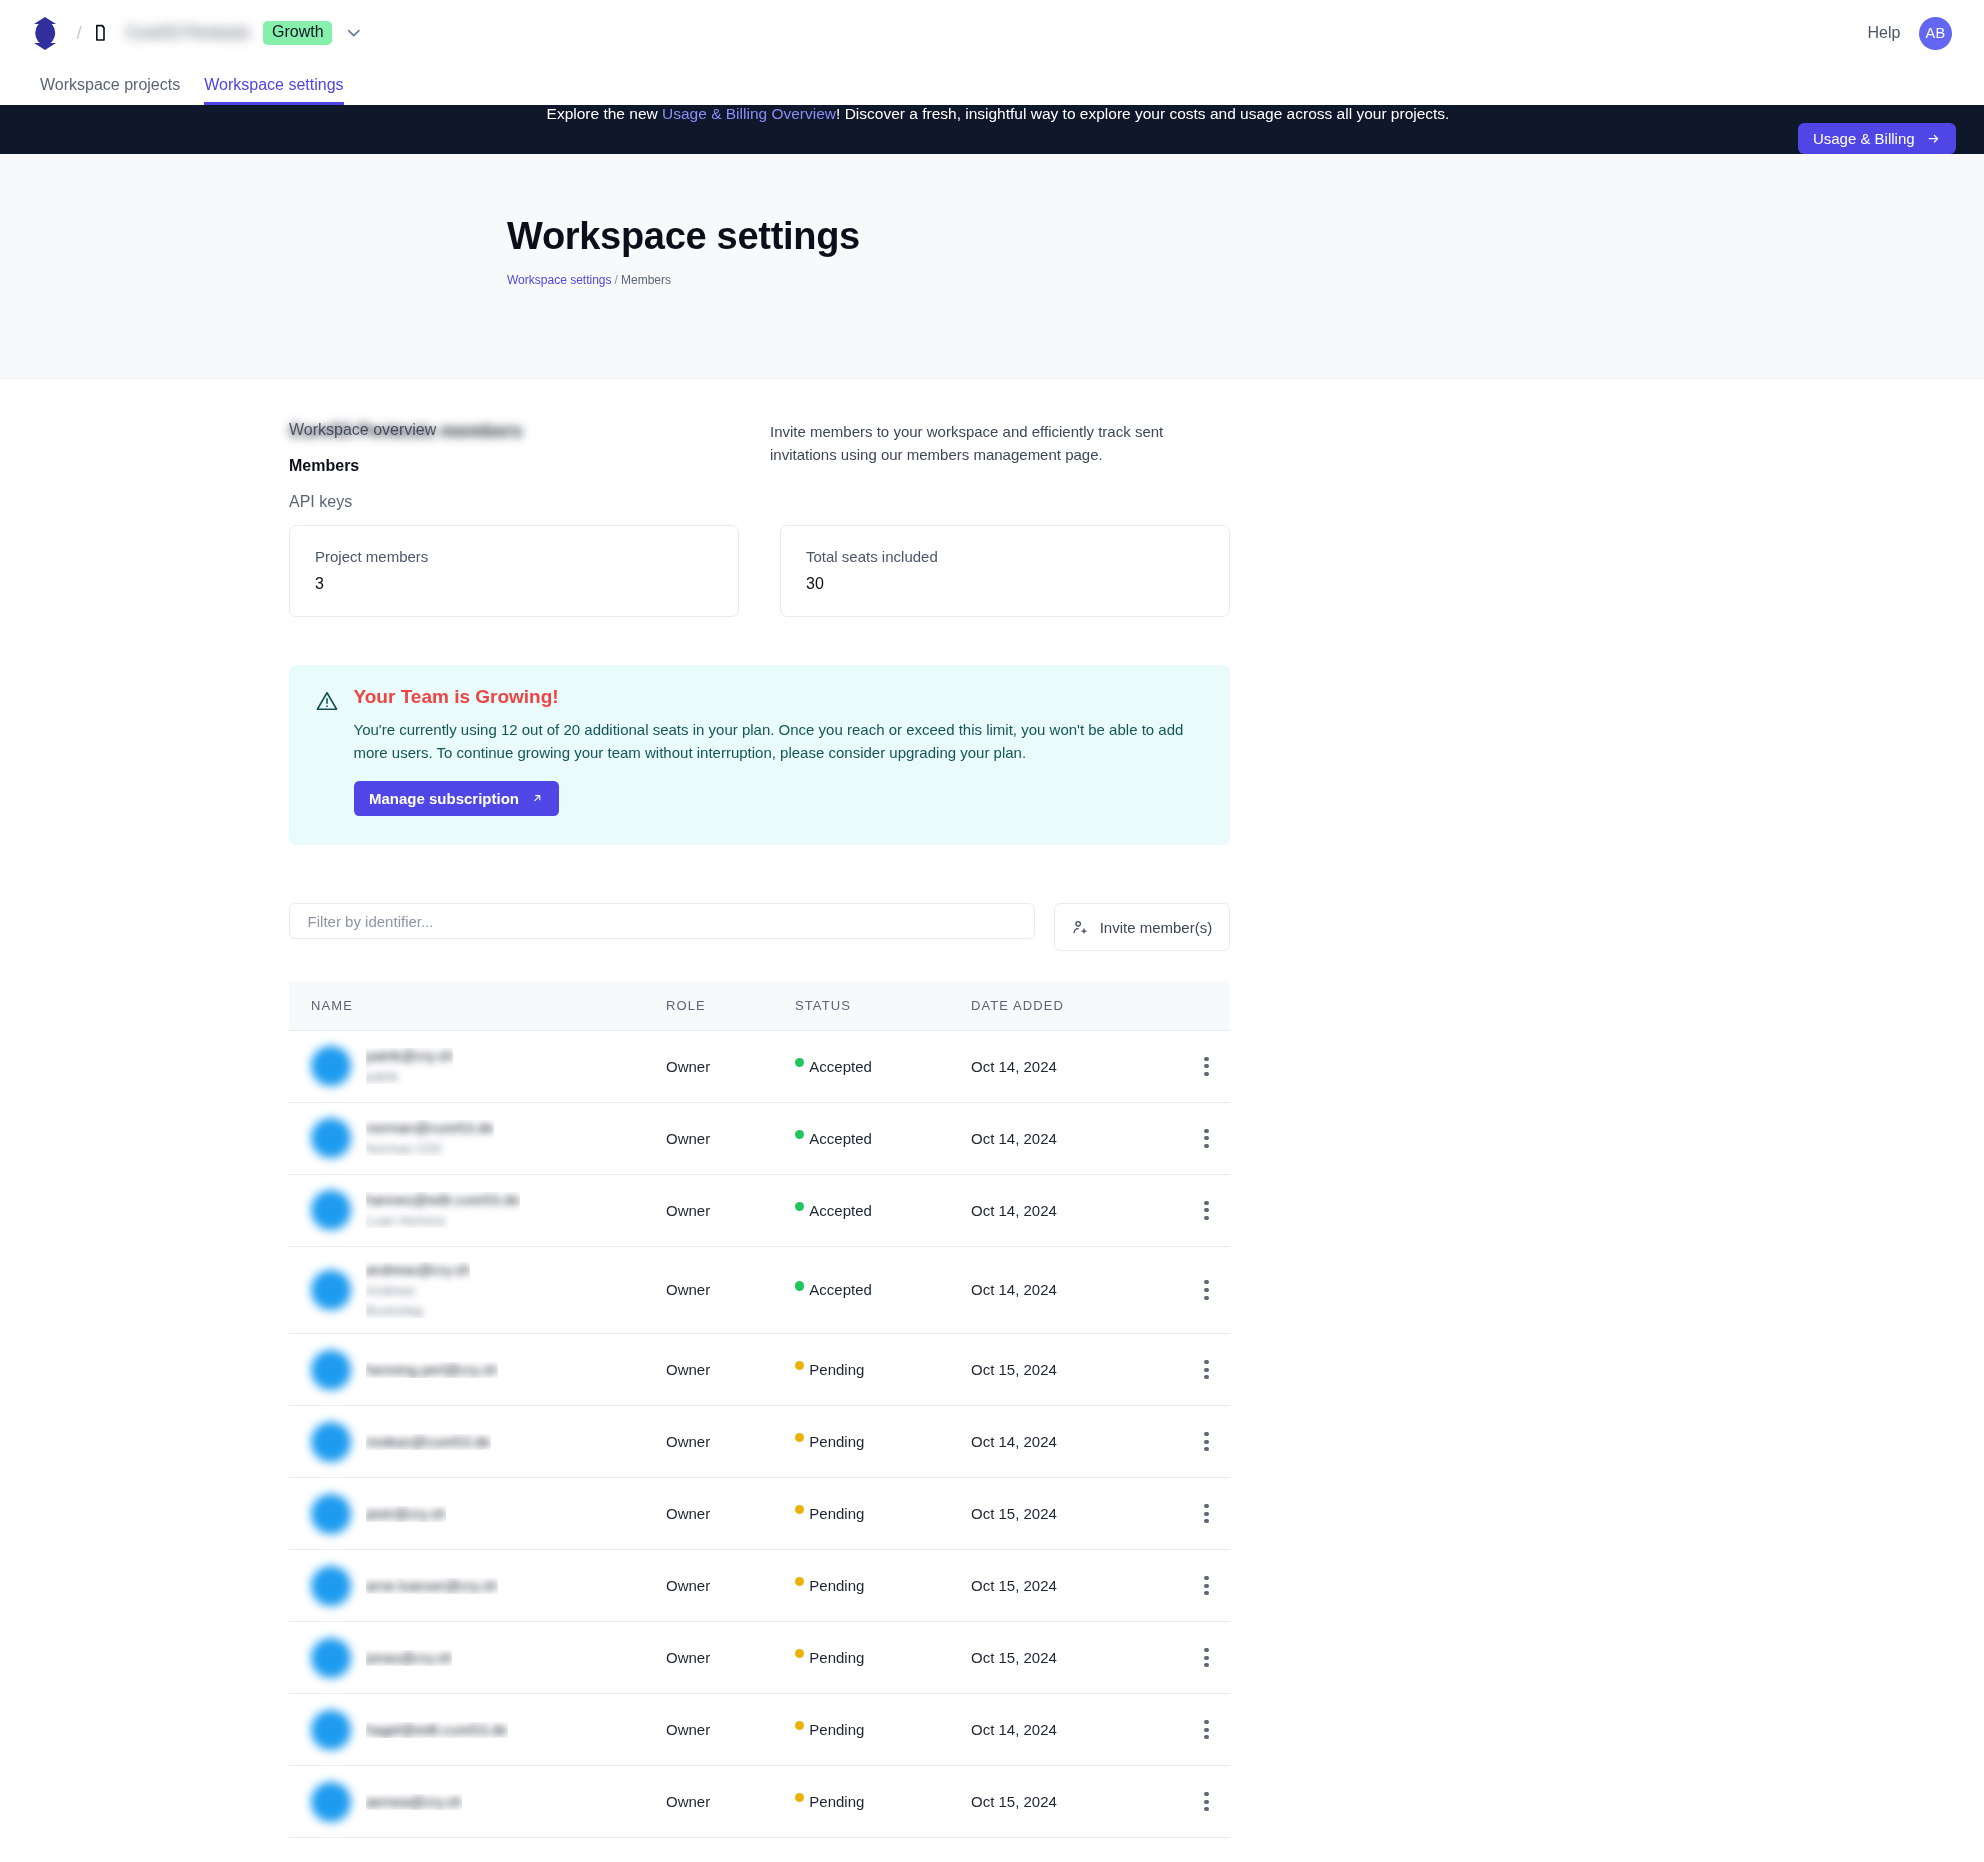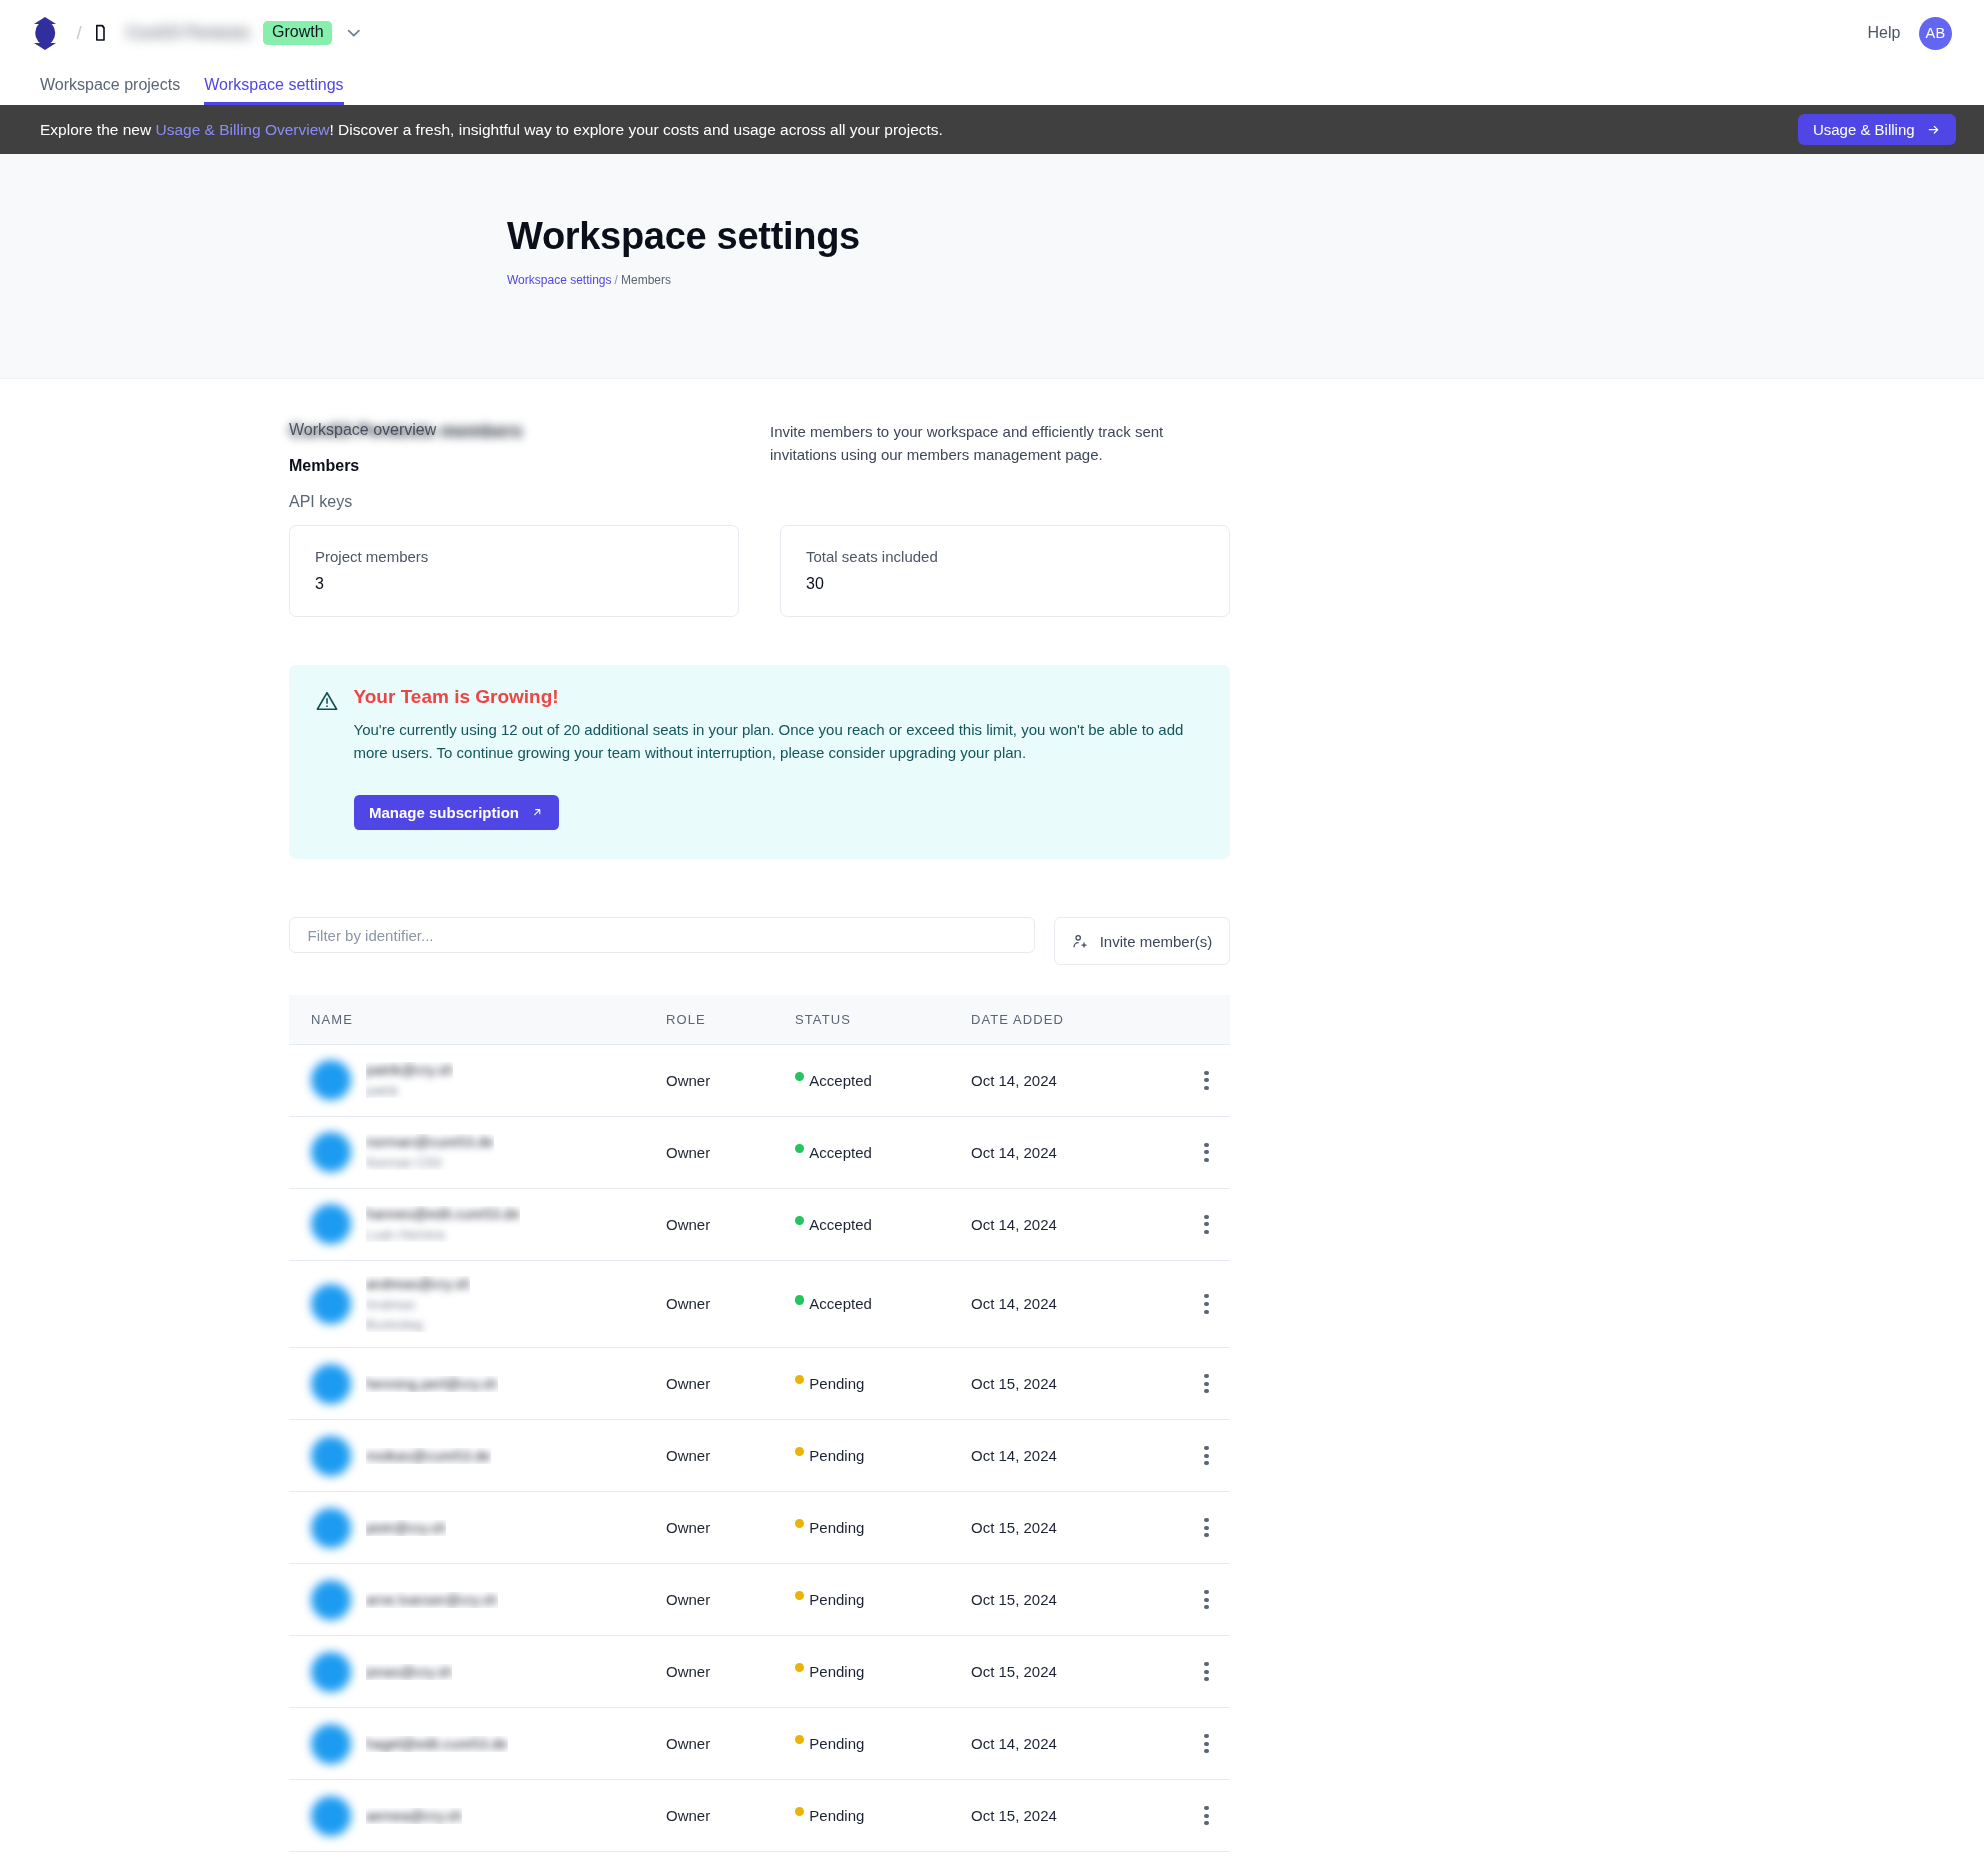--- a/index.html
+++ b/index.html
@@ -85,24 +85,25 @@
     font-size: 16px;
     color: #5b6575;
     padding-bottom: 8.8px;
     border-bottom: 3.1px solid transparent;
     line-height: 1;
   }
   .tab.active { color: #4f46e5; border-bottom-color: #4f46e5; }
 
   
   .banner {
-    background: #404040;
+    background: #0f172a;
     height: 49px;
     display: flex; align-items: center;
     padding: 0 29px 0 40px;
+    flex-direction: column;
   }
   .banner-text { color: #ffffff; font-size: 15.5px; }
   .banner-text a { color: #8b8df5; text-decoration: none; }
   .banner-btn {
     margin-left: auto;
     background: #4f46e5;
     color: #ffffff;
     font-size: 15px;
     border-radius: 6.2px;
     padding: 7.8px 14.5px;
@@ -180,21 +181,21 @@
   .warn-icon { width: 22px; height: 22px; flex: 0 0 auto; margin-top: 3.1px; }
   .alert-title {
     font-size: 19px; font-weight: bold; color: #ef4444; line-height: 1;
   }
   .alert-body {
     font-size: 15px; color: #14565b; line-height: 1.55;
     margin-top: 12.4px;
     max-width: 848px;
   }
   .alert-btn {
-    margin-top: 30px;
+    margin-top: 16px;
     background: #4f46e5;
     color: #ffffff;
     font-size: 15px; font-weight: bold;
     border: none; border-radius: 5.2px;
     padding: 10.3px 15.5px;
     display: inline-flex; align-items: center; gap: 12.4px;
     line-height: 1;
     justify-content: center;
   }
 

